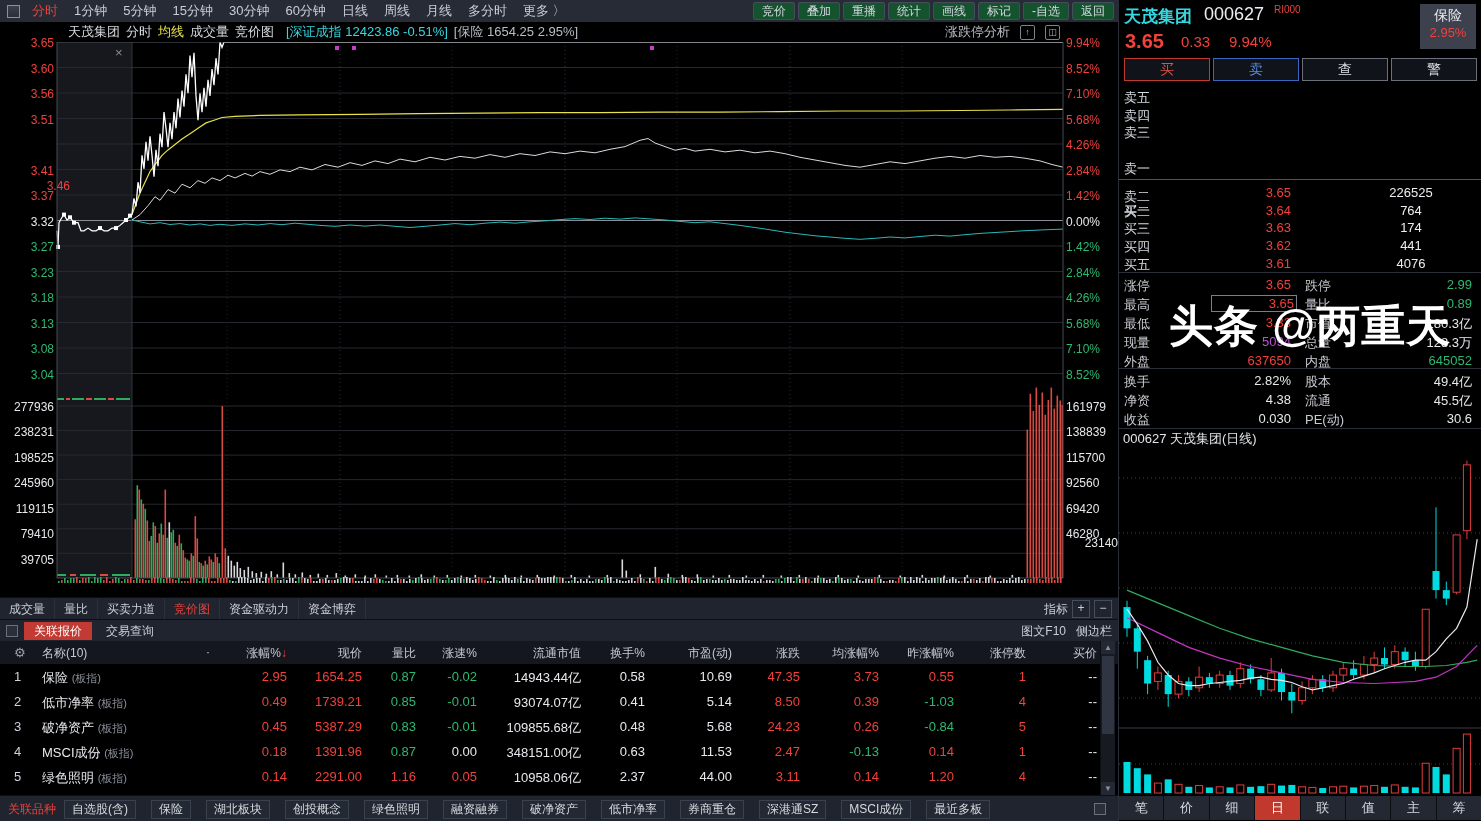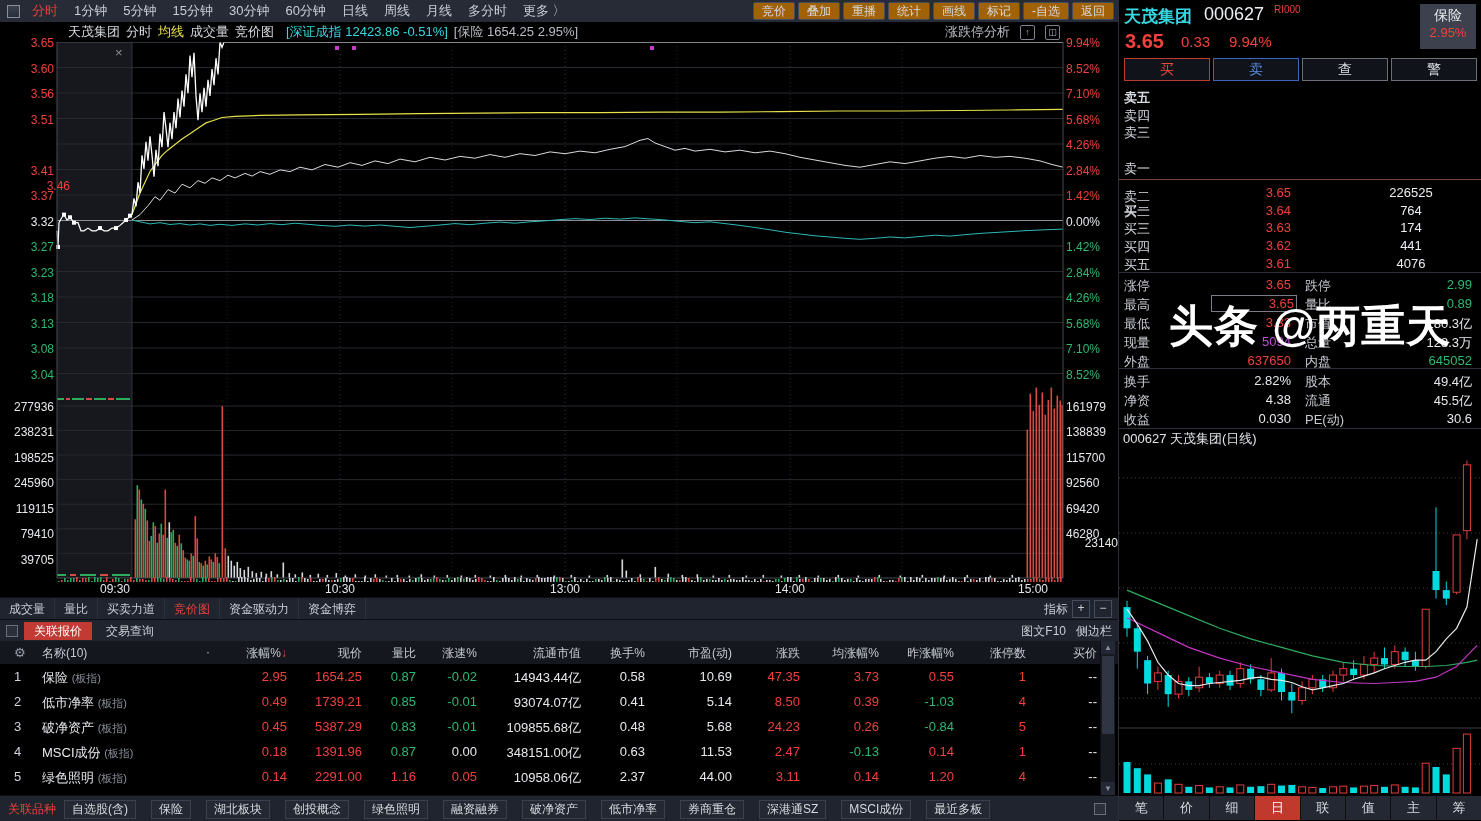--- a/index.html
+++ b/index.html
@@ -4,21 +4,21 @@
 <style>
   html,body{margin:0;padding:0;background:#000;width:1481px;height:821px;overflow:hidden;
     font-family:"Liberation Sans","DejaVu Sans",sans-serif;-webkit-font-smoothing:antialiased;}
   .abs{position:absolute;}
   #stage{position:relative;width:1481px;height:821px;background:#000;}
   
   #topbar{left:0;top:0;width:1118px;height:22px;background:#262b36;display:flex;align-items:center;font-size:13px;color:#c9cdd6;}
   .tb-item{padding:0 8px;cursor:default;white-space:nowrap;}
   .tb-item.active{color:#e8413c;}
   .tb-right{margin-left:auto;display:flex;align-items:center;padding-right:4px;}
-  .tb-btn{background:#a16207;border:1px solid #454c5c;border-radius:2px;padding:0 8px;margin-left:3px;height:16px;line-height:16px;font-size:12px;color:#d5d9e0;}
+  .tb-btn{background:#14532d;border:1px solid #454c5c;border-radius:2px;padding:0 8px;margin-left:3px;height:16px;line-height:16px;font-size:12px;color:#d5d9e0;}
   .win-icon{width:11px;height:11px;border:1px solid #8a8f99;margin:0 4px 0 7px;background:linear-gradient(#3a404d,#2a2f3a);}
   
   #chead{left:0;top:22px;width:1118px;height:20px;background:#000;display:flex;align-items:center;font-size:13px;color:#d7dae0;white-space:nowrap;}
   #chead span{margin-right:6px;}
   .cyan{color:#35d8e0;} .yellow{color:#e8e14a;} .gray{color:#b9bdc6;}
   .hd-icon{display:inline-block;width:13px;height:13px;border:1px solid #7d828c;border-radius:2px;font-size:9px;line-height:12px;text-align:center;color:#aeb3bc;margin-left:4px;}
   
   .axlbl{position:absolute;font-size:12px;width:52px;}
   .axl{text-align:right;} .axr{text-align:left;}
   .r{color:#f0413c;} .g{color:#2eb872;} .w{color:#e6e8ec;}
@@ -676,27 +676,20 @@
       <div class="axlbl axr g" style="left: 1066px; top: 367.5px;">8.52%</div>
       <div class="axlbl axr w" style="left: 1066px; top: 400px;">161979</div>
       <div class="axlbl axr w" style="left: 1066px; top: 425.45px;">138839</div>
       <div class="axlbl axr w" style="left: 1066px; top: 450.9px;">115700</div>
       <div class="axlbl axr w" style="left: 1066px; top: 476.35px;">92560</div>
       <div class="axlbl axr w" style="left: 1066px; top: 501.8px;">69420</div>
       <div class="axlbl axr w" style="left: 1066px; top: 527.25px;">46280</div>
       <div class="axlbl axr w" style="left: 1066px; top: 536px; text-align: right;">23140</div>
     </div>
 
-  <div class="abs" id="taxis">
-      <div class="tlab" style="left: 115px; transform: translateX(-50%);">09:30</div>
-      <div class="tlab" style="left: 340px; transform: translateX(-50%);">10:30</div>
-      <div class="tlab" style="left: 565px; transform: translateX(-50%);">13:00</div>
-      <div class="tlab" style="left: 790px; transform: translateX(-50%);">14:00</div>
-      <div class="tlab" style="left: 1048px; transform: translateX(-100%);">15:00</div>
-    </div>
 
   <div class="abs tabrow" style="top:597px;" id="tabs1">
       <div class="ftab">成交量</div>
       <div class="ftab">量比</div>
       <div class="ftab">买卖力道</div>
       <div class="ftab redtext">竞价图</div>
       <div class="ftab">资金驱动力</div>
       <div class="ftab">资金博弈</div>
       <div class="tr-right">
         <span>指标</span>
@@ -844,21 +837,21 @@
     <div class="rp" id="rcode">000627</div>
     <div class="rp" id="rtag">RI000</div>
     <div class="rp" id="rprice">3.65</div>
     <div class="rp" id="rchg">0.33</div>
     <div class="rp" id="rpct">9.94%</div>
     <div class="rp" id="rbadge">
       <div class="b1">保险</div>
       <div class="b2">2.95%</div>
     </div>
     <div id="rbook">
-        <div class="lv" style="top: 89px; font-weight: bold;">卖五</div>
+        <div class="lv" style="top: 89px;">卖五</div>
         <div class="lv" style="top: 106.7px;">卖四</div>
         <div class="lv" style="top: 124.4px;">卖三</div>
         <div class="lv" style="top: 149px; margin-top: 39px;">卖二</div>
         <div class="lv" style="top: 159.8px;">卖一</div>
         <div class="sep" style="top: 179px; background: rgb(122, 70, 56);"></div>
         <div class="lv" style="top: 202px;">买一</div>
         <div class="lvp r" style="top: 185px; width: 60px; left: 112px;">3.65</div>
         <div class="lvv" style="top: 185px; width: 120px; left: 232px;">226525</div>
         <div class="lv" style="top: 202.7px;">买二</div>
         <div class="lvp r" style="top: 202.7px; width: 60px; left: 112px;">3.64</div>

